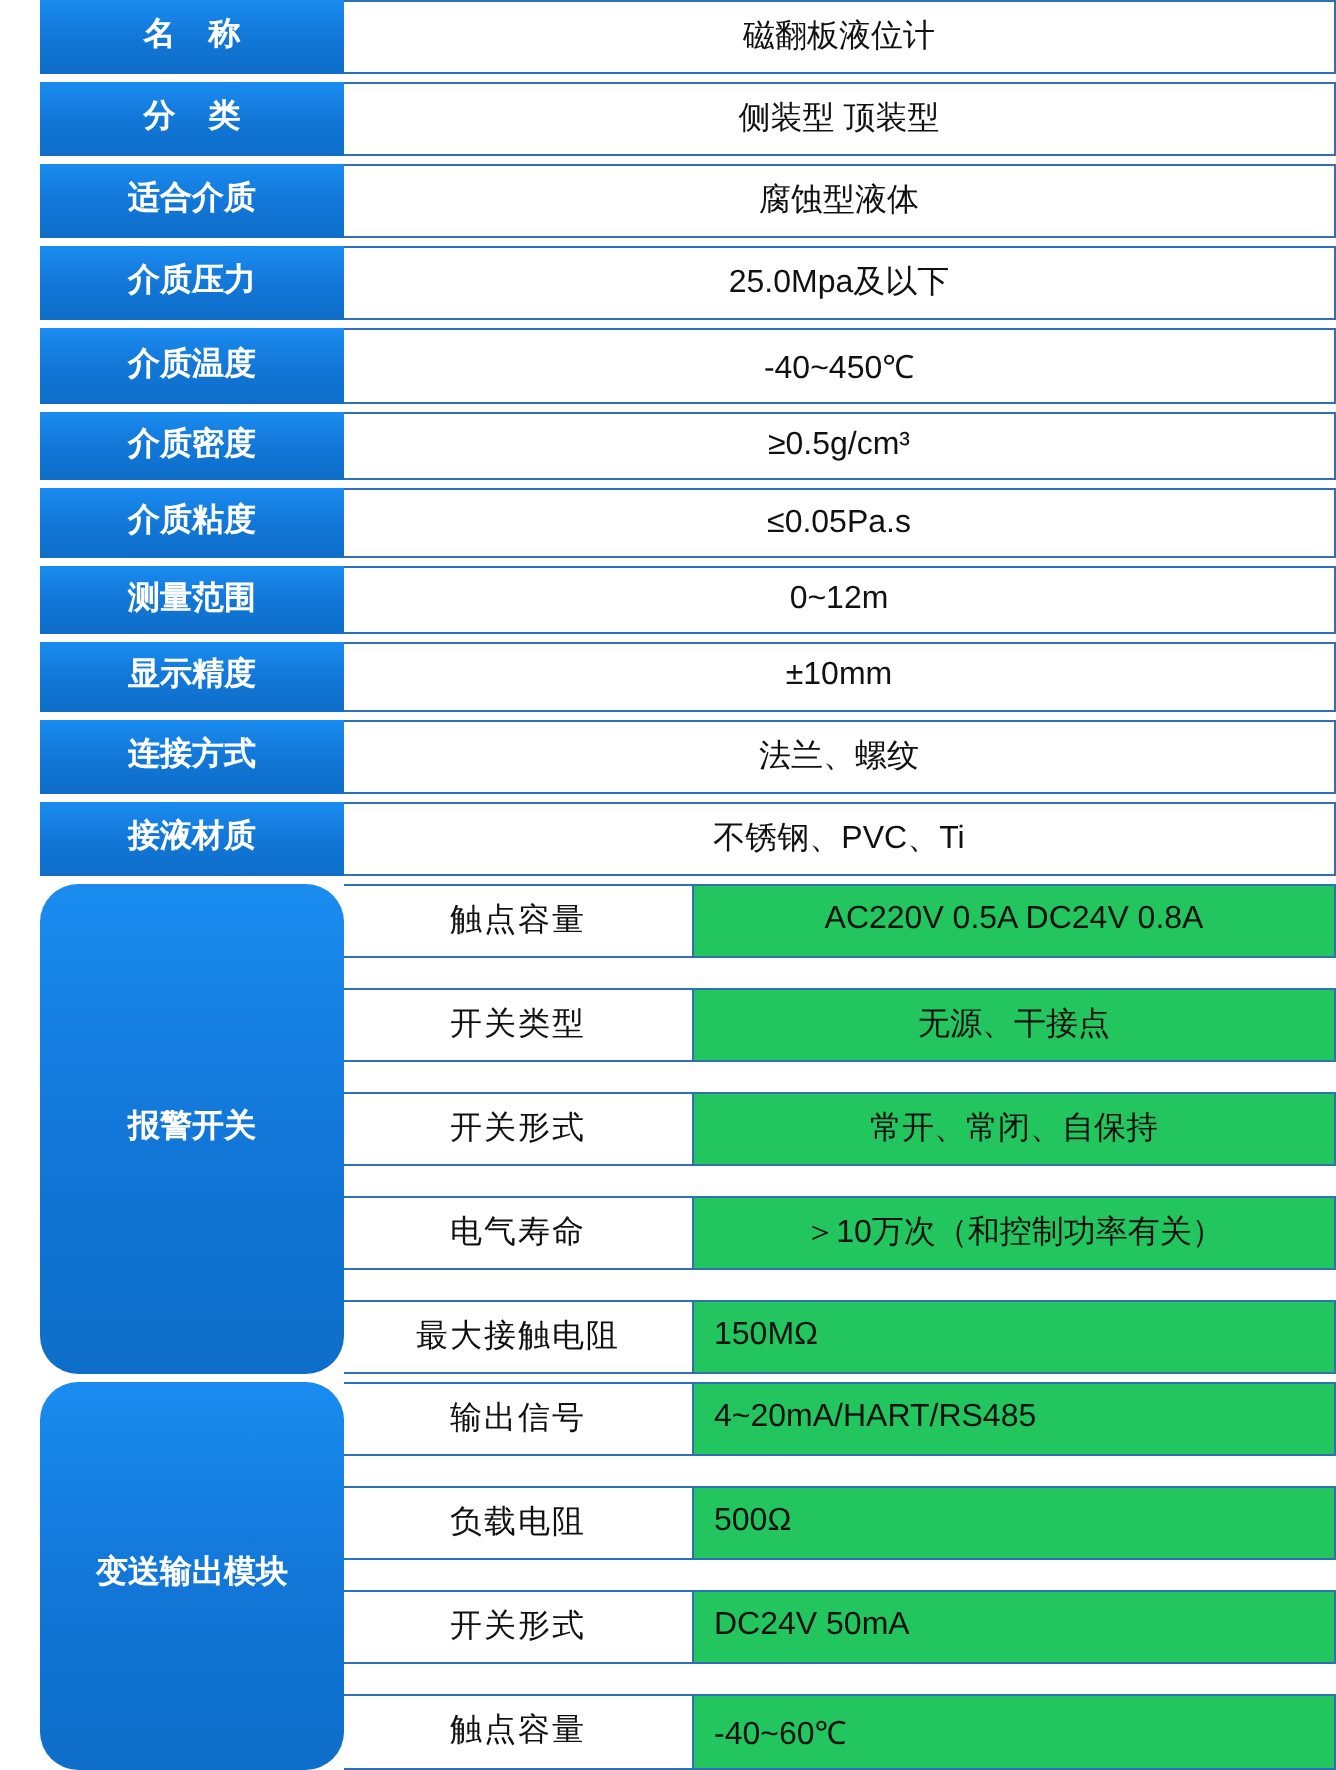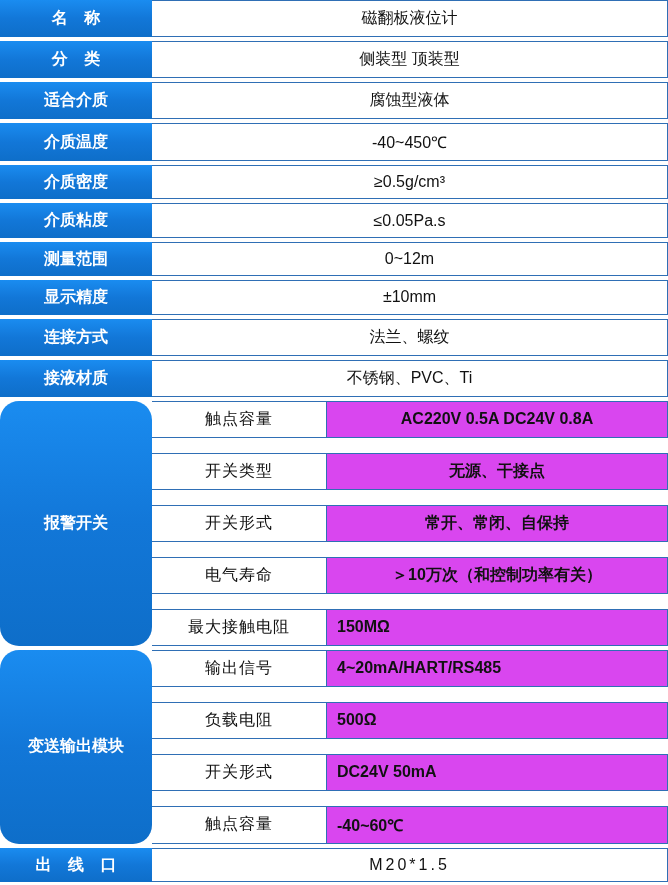--- a/index.html
+++ b/index.html
@@ -31,20 +31,21 @@
     color: #ffffff;
     font-size: 16px;
     font-weight: bold;
     display: flex;
     align-items: center;
     justify-content: center;
     text-align: center;
     box-sizing: border-box;
     padding: 6px 4px;
     line-height: 1.4;
+    margin-left: 20px;
   }
   .label-cell.spaced {
     letter-spacing: 6px;
     text-indent: 6px;
   }
   .value-cell {
     flex: 1;
     border: 1px solid #2f6fb5;
     border-left: none;
     background: #ffffff;
@@ -79,27 +80,26 @@
     align-items: center;
     justify-content: center;
     box-sizing: border-box;
     padding: 7px 20px;
     letter-spacing: 1px;
   }
   .sub-value {
     flex: 1;
     border: 1px solid #2f6fb5;
     border-left: none;
-    background: #d946ef;
+    background: #22c55e;
     font-size: 16px;
     display: flex;
     align-items: center;
     box-sizing: border-box;
     padding: 7px 10px;
-    font-weight: bold;
   }
   .sub-value.center {
     justify-content: center;
   }
   .tall-label {
     align-items: center;
     border-radius: 19px;
   }
   .wide-spaced {
     letter-spacing: 3px;
@@ -118,20 +118,24 @@
   <div class="row">
     <div class="label-cell spaced">分    类</div>
     <div class="value-cell">侧装型   顶装型</div>
   </div>
 
   <div class="row">
     <div class="label-cell">适合介质</div>
     <div class="value-cell">腐蚀型液体</div>
   </div>
 
+  <div class="row">
+    <div class="label-cell">介质压力</div>
+    <div class="value-cell">25.0Mpa及以下</div>
+  </div>
 
   <div class="row">
     <div class="label-cell">介质温度</div>
     <div class="value-cell">-40~450℃</div>
   </div>
 
   <div class="row">
     <div class="label-cell">介质密度</div>
     <div class="value-cell">≥0.5g/cm³</div>
   </div>

